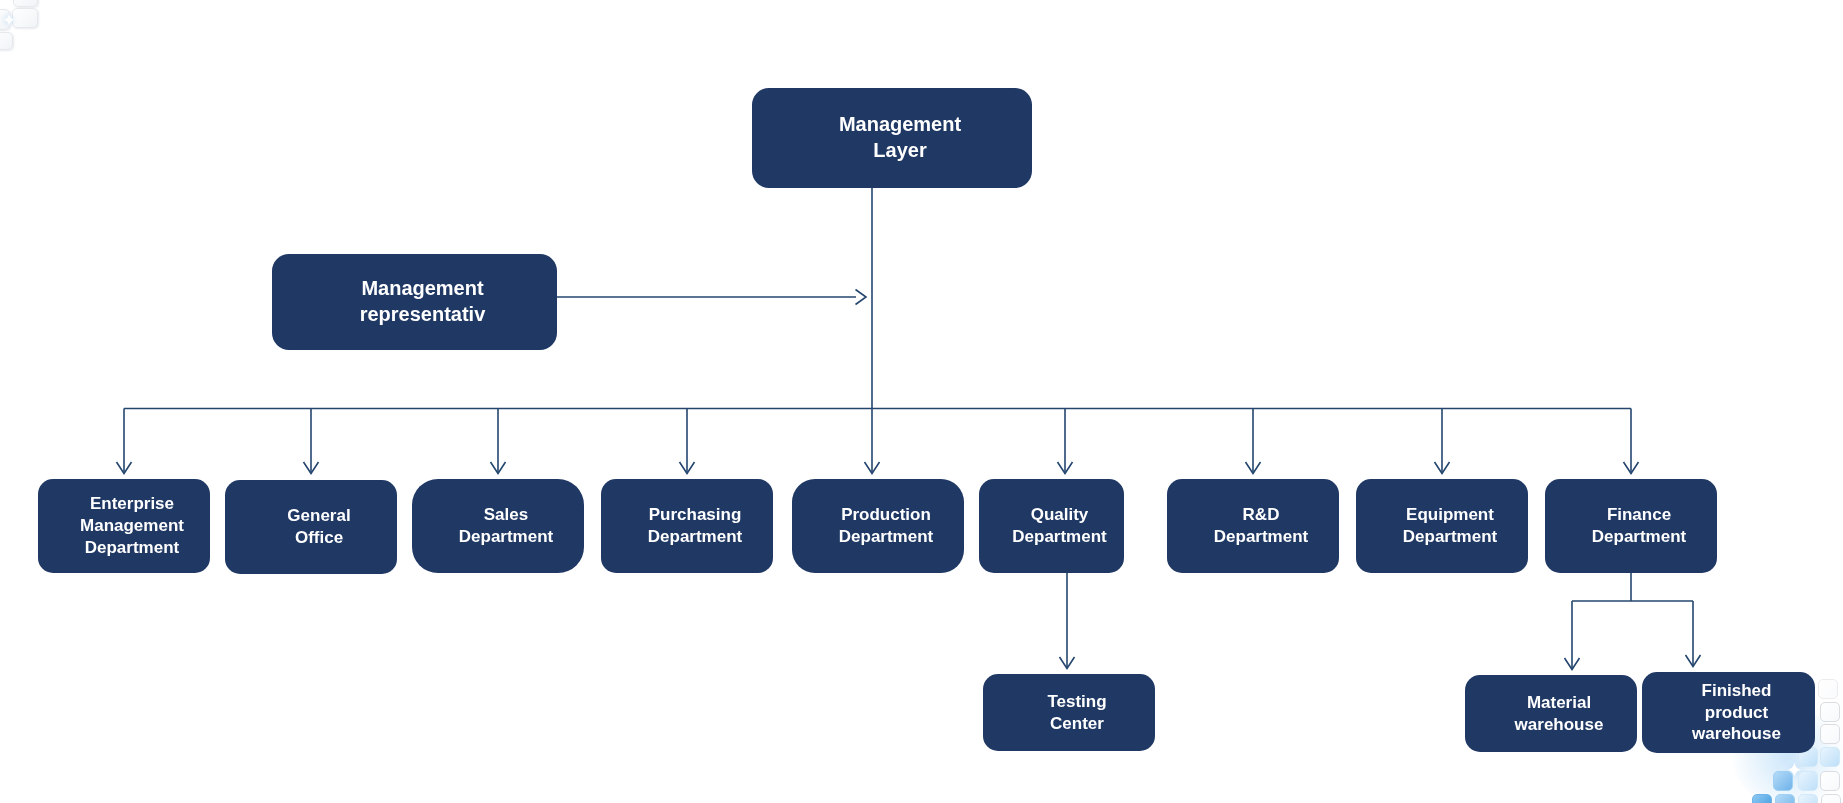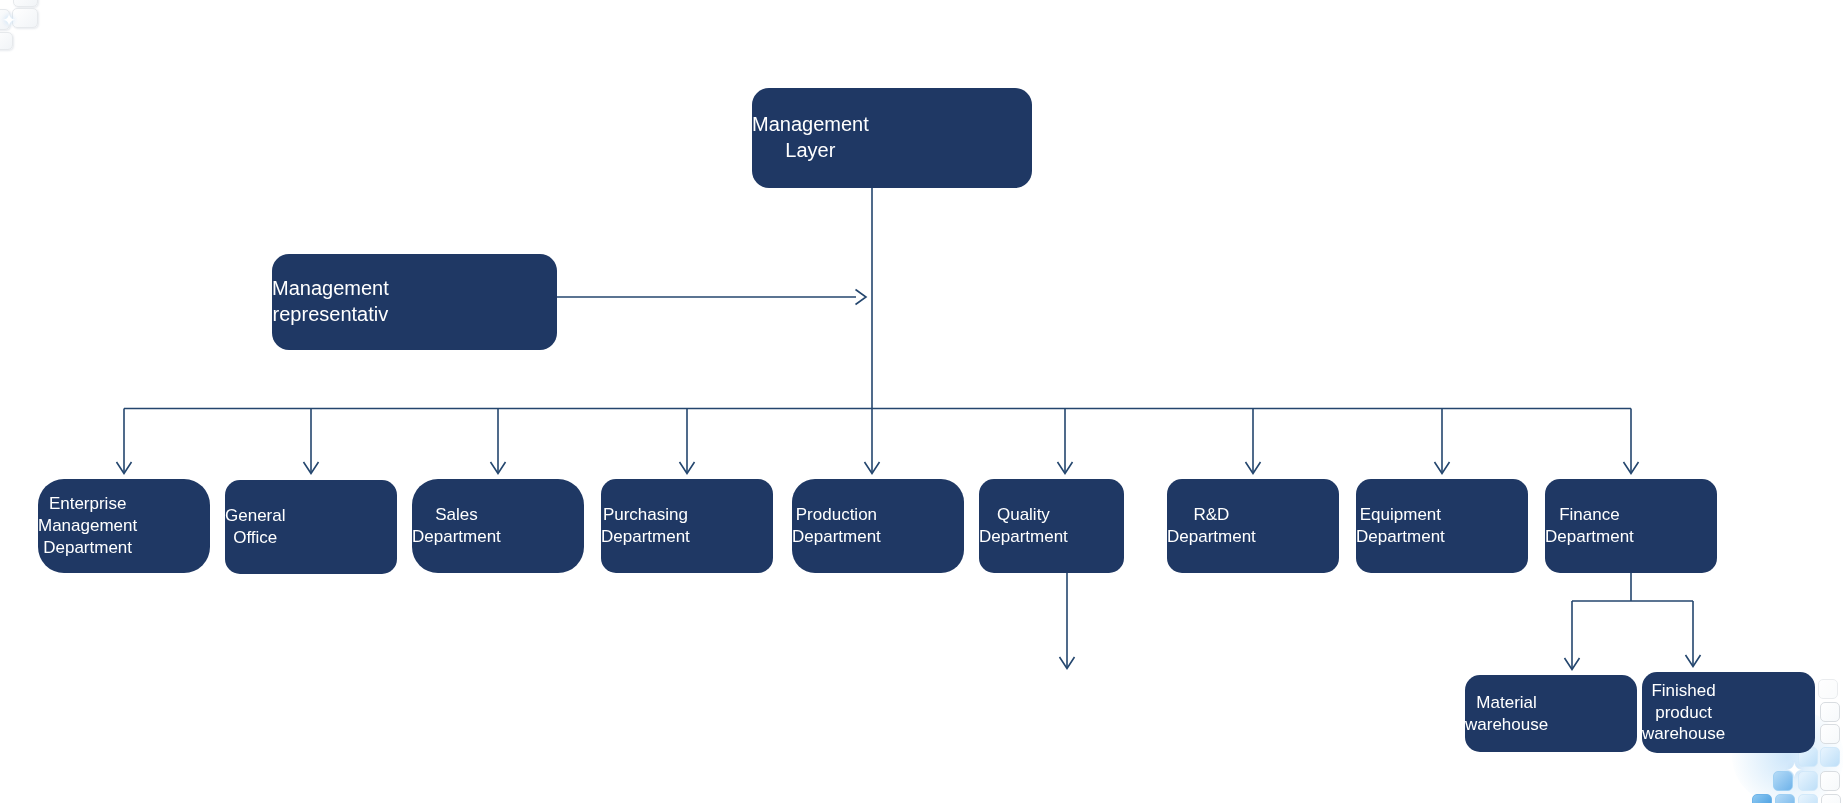--- a/index.html
+++ b/index.html
@@ -34,24 +34,25 @@
     fill: none;
     stroke-linejoin: miter;
   }
   .node {
     position: absolute;
     background: var(--node-fill);
     color: var(--node-text);
     border-radius: 15px;
     display: flex;
     align-items: center;
-    justify-content: flex-start;
+    justify-content: center;
     text-align: center;
-    font-weight: 400;
+    font-weight: 700;
     z-index: 2;
+    padding-left: 16px;
   }
   .node .node-label {
     white-space: pre-line;
     line-height: 1.28;
   }
   .node.big { font-size: 20px; border-radius: 17px; }
   .node.small { font-size: 17px; }
   
   .deco-tile {
     position: absolute;
@@ -140,21 +141,21 @@
   <div class="node big" style="left:752px; top:88px; width:280px; height:100px;">
     <span class="node-label">Management
 Layer</span>
   </div>
 
   <div class="node big" style="left:272px; top:254px; width:285px; height:96px;">
     <span class="node-label">Management
 representativ</span>
   </div>
 
-  <div class="node small" style="left:38px; top:479px; width:172px; height:94px;border-radius:26px;">
+  <div class="node small" style="left:38px; top:479px; width:172px; height:94px;">
     <span class="node-label">Enterprise
 Management
 Department</span>
   </div>
   <div class="node small" style="left:225px; top:480px; width:172px; height:94px;">
     <span class="node-label">General
 Office</span>
   </div>
   <div class="node small" style="left:412px; top:479px; width:172px; height:94px;border-radius:26px;">
     <span class="node-label">Sales
@@ -178,20 +179,24 @@
   </div>
   <div class="node small" style="left:1356px; top:479px; width:172px; height:94px;">
     <span class="node-label">Equipment
 Department</span>
   </div>
   <div class="node small" style="left:1545px; top:479px; width:172px; height:94px;">
     <span class="node-label">Finance
 Department</span>
   </div>
 
+  <div class="node small" style="left:983px; top:674px; width:172px; height:77px;">
+    <span class="node-label">Testing
+Center</span>
+  </div>
   <div class="node small" style="left:1465px; top:675px; width:172px; height:77px;">
     <span class="node-label">Material
 warehouse</span>
   </div>
   <div class="node small" style="left:1642px; top:672px; width:173px; height:81px; line-height:1.2;">
     <span class="node-label">Finished
 product
 warehouse</span>
   </div>
 

